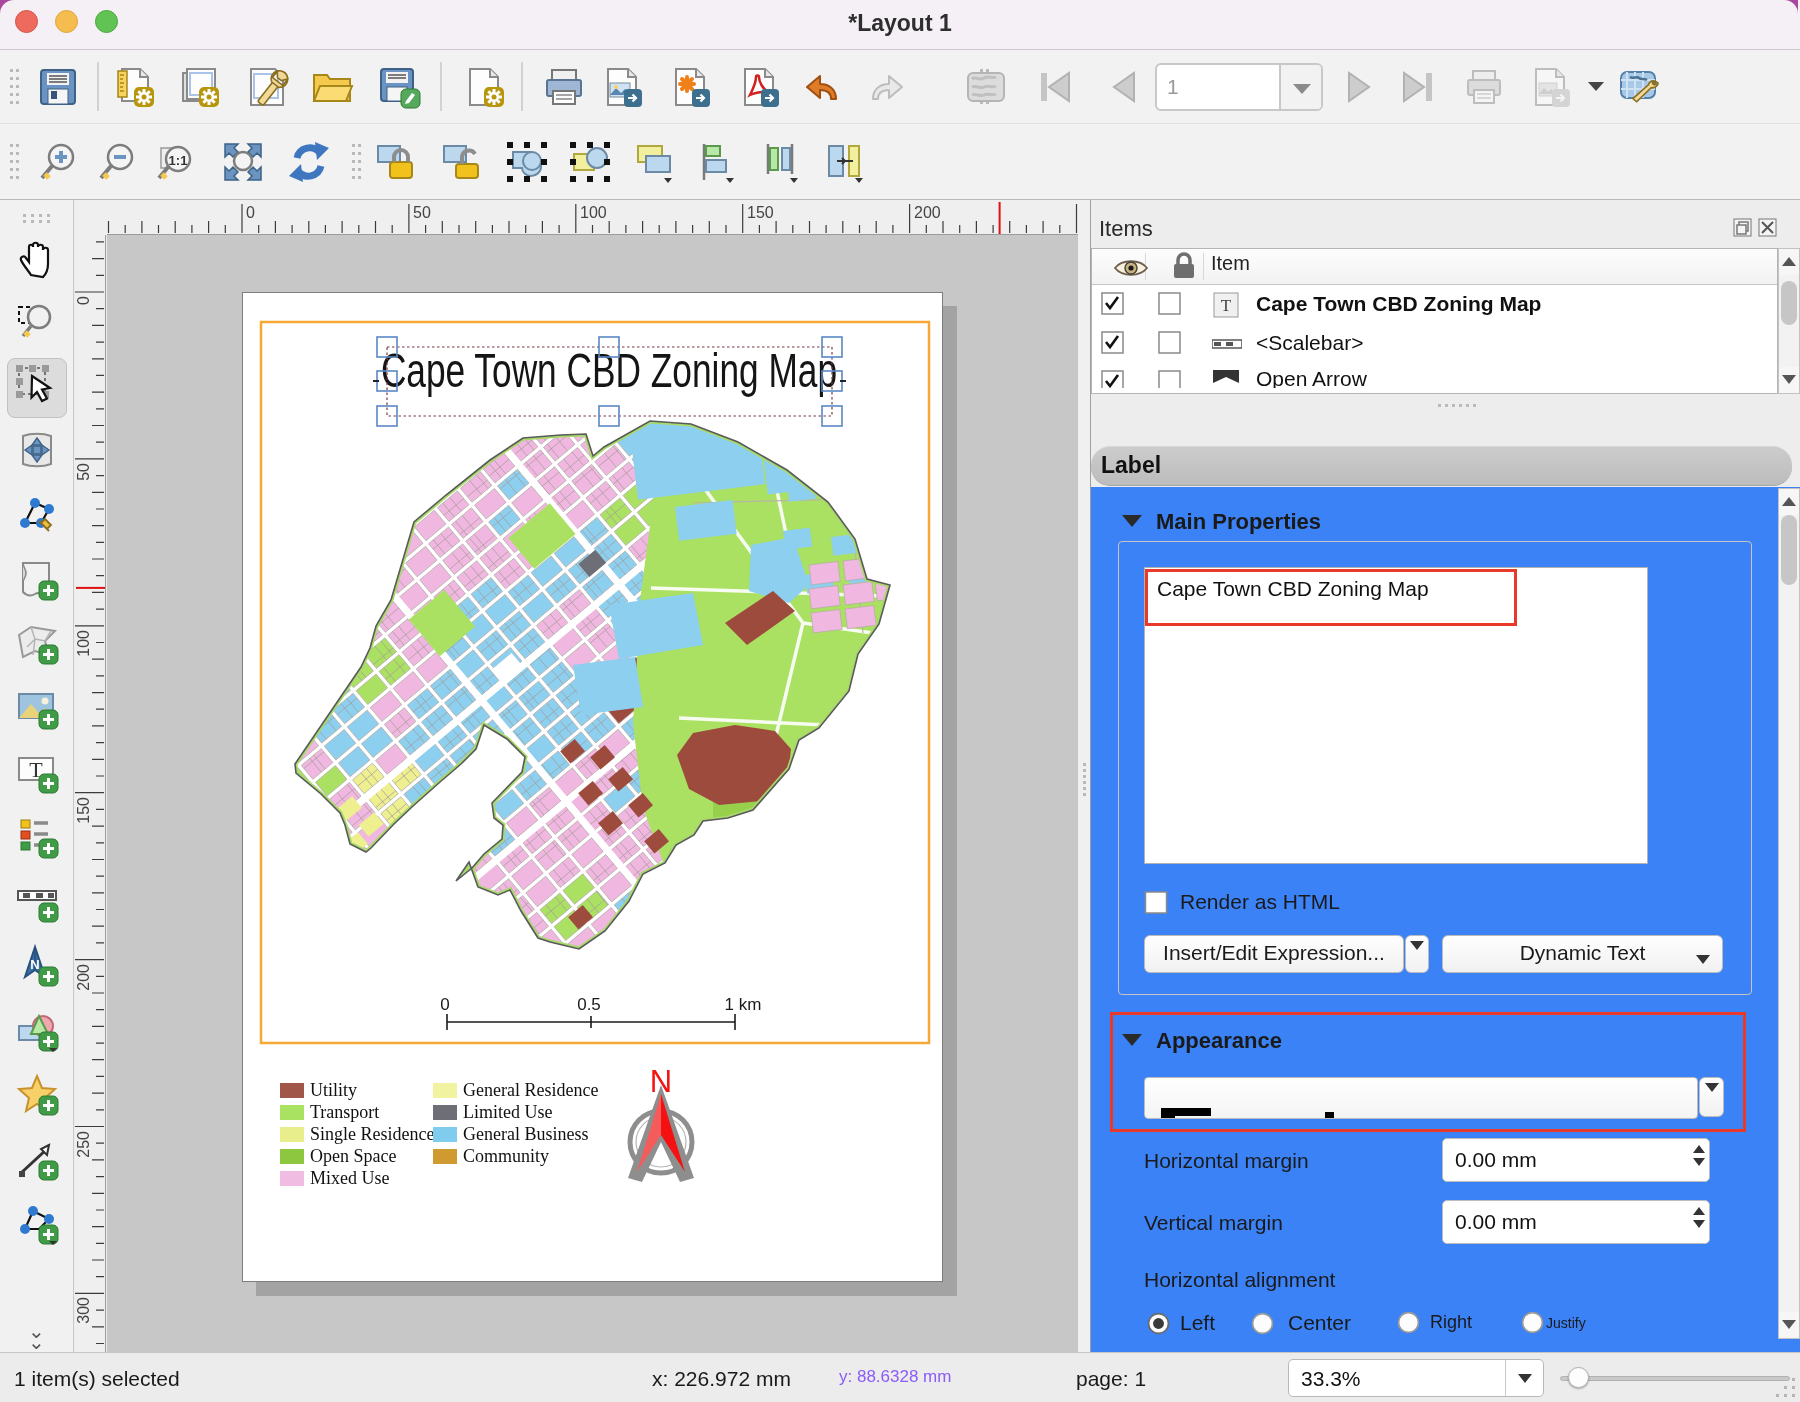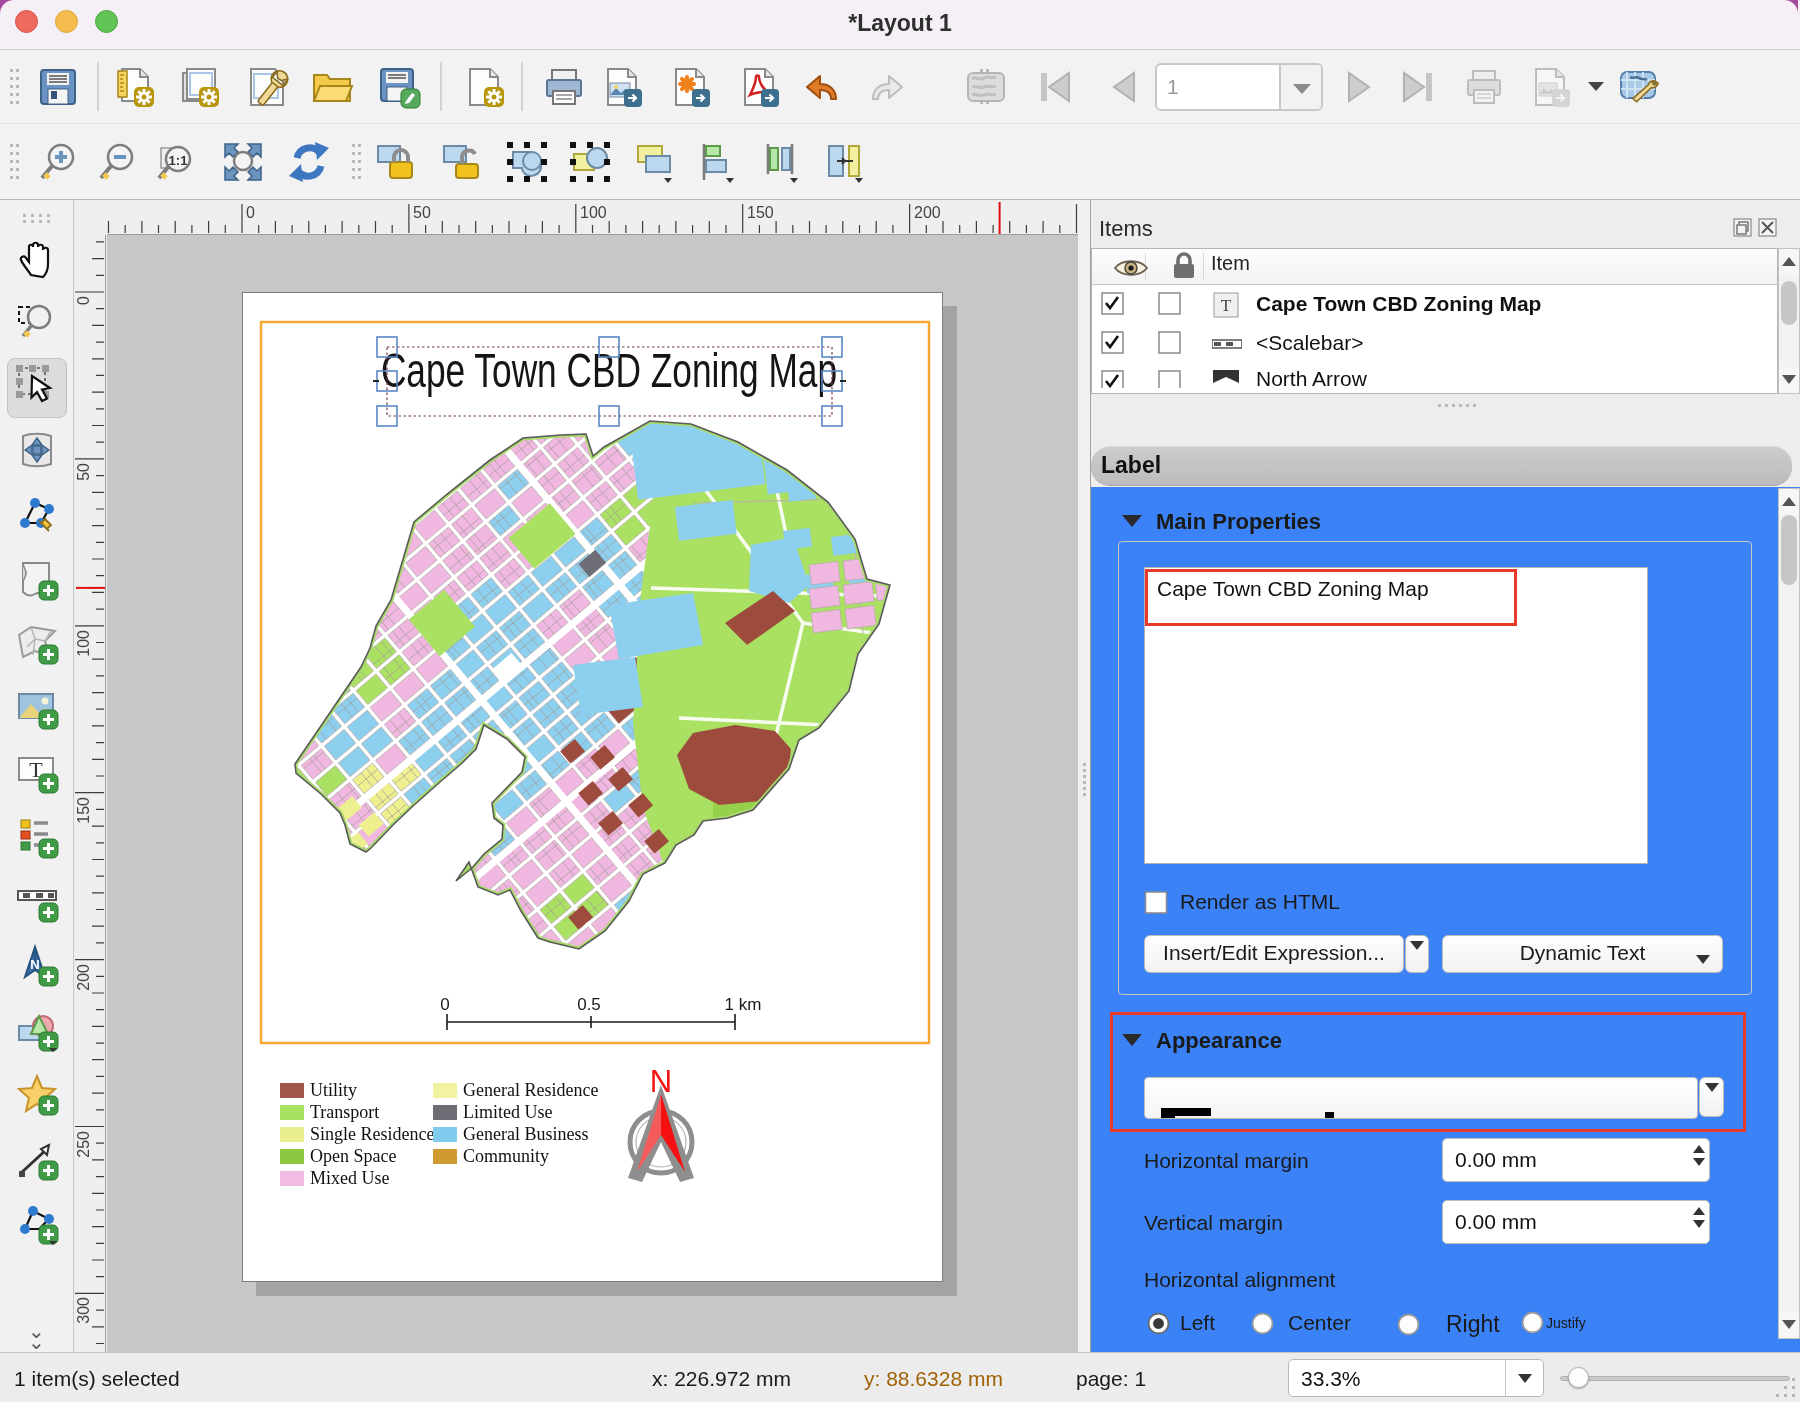--- a/index.html
+++ b/index.html
@@ -1476,21 +1476,21 @@
         <span class="cb" style="left:9px"><svg width="23" height="23" viewBox="0 0 23 23">
             <rect x="1" y="1" width="21" height="21" fill="#fff" stroke="#8a8a8a" stroke-width="1.5"></rect>
             <path d="M5 11l4 5 8-11" stroke="#111" stroke-width="2.6" fill="none"></path>
           </svg></span>
         <span class="cb" style="left:66px"><svg width="23" height="23" viewBox="0 0 23 23">
             <rect x="1" y="1" width="21" height="21" fill="#fff" stroke="#8a8a8a" stroke-width="1.5"></rect>
           </svg></span>
         <span style="position:absolute;left:120px;top:6px"><svg width="28" height="18" viewBox="0 0 28 18">
             <path d="M1 1h26v13l-13-6-13 6z" fill="#333"></path>
           </svg></span>
-        <span style="position:absolute;left:164px;top:4px;font-size:21px;color:#111">North Arrow</span>
+        <span style="position:absolute;left:164px;top:4px;font-size:21px;color:#111">Open Arrow</span>
       </div>
     </div>
     <div class="sbar" style="top:48px;height:146px">
       <div class="sarr" style="top:0">
         <div class="tri-u"></div>
       </div>
       <div class="sthumb" style="top:32px;height:44px"></div>
       <div class="sarr" style="bottom:0">
         <div class="tri-d"></div>
       </div>
@@ -1558,21 +1558,21 @@
       <div style="position:absolute;left:160px;top:824px;display:flex;align-items:center">
         <svg width="23" height="23" viewBox="0 0 22 22">
           <circle cx="11" cy="11" r="9.5" fill="#fdfdfd" stroke="#9a9a9a" stroke-width="1.6"></circle>
         </svg>
         <span style="margin-left:14px;font-size:21px;color:#1a1a1a">Center</span>
       </div>
       <div style="position:absolute;left:306px;top:824px;display:flex;align-items:center">
         <svg width="23" height="23" viewBox="0 0 22 22">
           <circle cx="11" cy="11" r="9.5" fill="#fdfdfd" stroke="#9a9a9a" stroke-width="1.6"></circle>
         </svg>
-        <span style="margin-left:26px;font-size:23px;color:#1a1a1a">Right</span>
+        <span style="margin-left:10px;font-size:18px;color:#1a1a1a">Right</span>
       </div>
       <div style="position:absolute;left:430px;top:824px;display:flex;align-items:center">
         <svg width="23" height="23" viewBox="0 0 22 22">
           <circle cx="11" cy="11" r="9.5" fill="#fdfdfd" stroke="#9a9a9a" stroke-width="1.6"></circle>
         </svg>
         <span style="margin-left:2px;font-size:14px;color:#1a1a1a">Justify</span>
       </div>
     </div>
     <div class="sbar" style="top:288px;height:851px">
       <div class="sarr" style="top:0">
@@ -1580,21 +1580,21 @@
       </div>
       <div class="sthumb" style="top:26px;height:70px"></div>
       <div class="sarr" style="bottom:0">
         <div class="tri-d"></div>
       </div>
     </div>
 </div>
 <div id="statusbar">
     <span style="position:absolute;left:14px;top:14px;font-size:21px;color:#1a1a1a">1 item(s) selected</span>
     <span style="position:absolute;left:652px;top:14px;font-size:21px;color:#1a1a1a">x: 226.972 mm</span>
-    <span style="position:absolute;left:864px;top:14px;font-size:21px;color:#a16207">y: 88.6328 mm</span>
+    <span style="position:absolute;left:839px;top:14px;font-size:17px;color:#8b5cf6">y: 88.6328 mm</span>
     <span style="position:absolute;left:1076px;top:14px;font-size:21px;color:#1a1a1a">page: 1</span>
     <div id="zoomcombo">
       <span>33.3%</span>
       <div class="zcbtn">
         <div class="tri-d" style="border-top-color:#333"></div>
       </div>
     </div>
     <div id="slider">
       <div class="strack"></div>
       <div class="shandle"></div>

